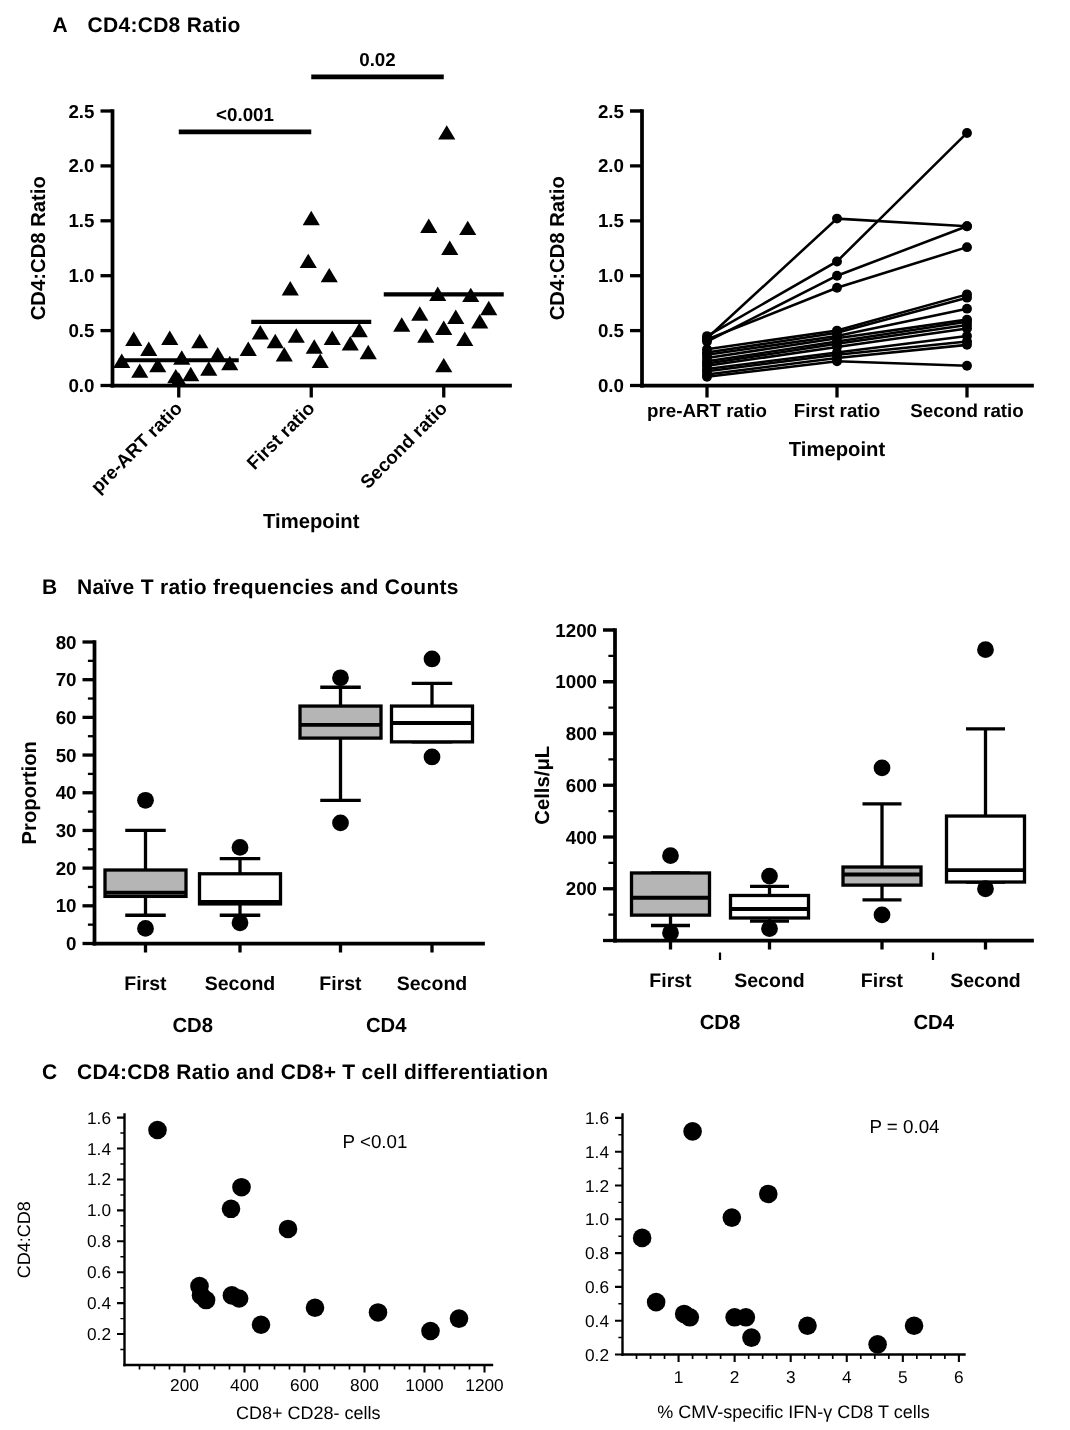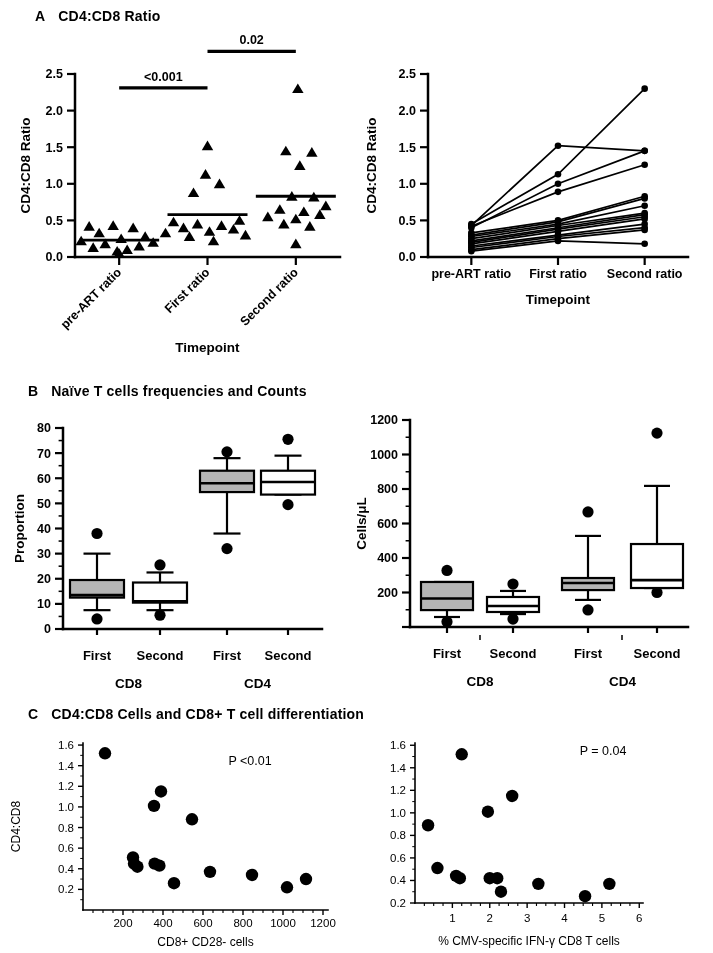--- a/index.html
+++ b/index.html
@@ -16,25 +16,25 @@
 </head>
 <body>
 
 <div class="page">
   <div class="panel-title" id="pt-A">
     <span>A</span>
     <span>CD4:CD8 Ratio</span>
   </div>
   <div class="panel-title" id="pt-B">
     <span>B</span>
-    <span>Naïve T cells frequencies and Counts</span>
+    <span>Naïve T ratio frequencies and Counts</span>
   </div>
   <div class="panel-title" id="pt-C">
     <span>C</span>
-    <span>CD4:CD8 Cells and CD8+ T cell differentiation</span>
+    <span>CD4:CD8 Ratio and CD8+ T cell differentiation</span>
   </div>
 
   <div class="chart" id="chart-a_scatter" style="left: 0px; top: 28px;"><svg width="356" height="352" viewBox="0 0 356 352">
         <line x1="75" y1="46" x2="75" y2="229" stroke="#000000" stroke-width="2.5" stroke-linecap="square"></line>
         <line x1="75" y1="229" x2="340" y2="229" stroke="#000000" stroke-width="2.5" stroke-linecap="square"></line>
         <g>
           <line x1="67" y1="229" x2="75" y2="229" stroke="#000000" stroke-width="2.2" stroke-linecap="butt"></line>
           <text x="63" y="233.375" text-anchor="end" font-size="12.5" font-weight="bold">0.0</text>
           <line x1="67" y1="192.4" x2="75" y2="192.4" stroke="#000000" stroke-width="2.2" stroke-linecap="butt"></line>
           <text x="63" y="196.775" text-anchor="end" font-size="12.5" font-weight="bold">0.5</text>

